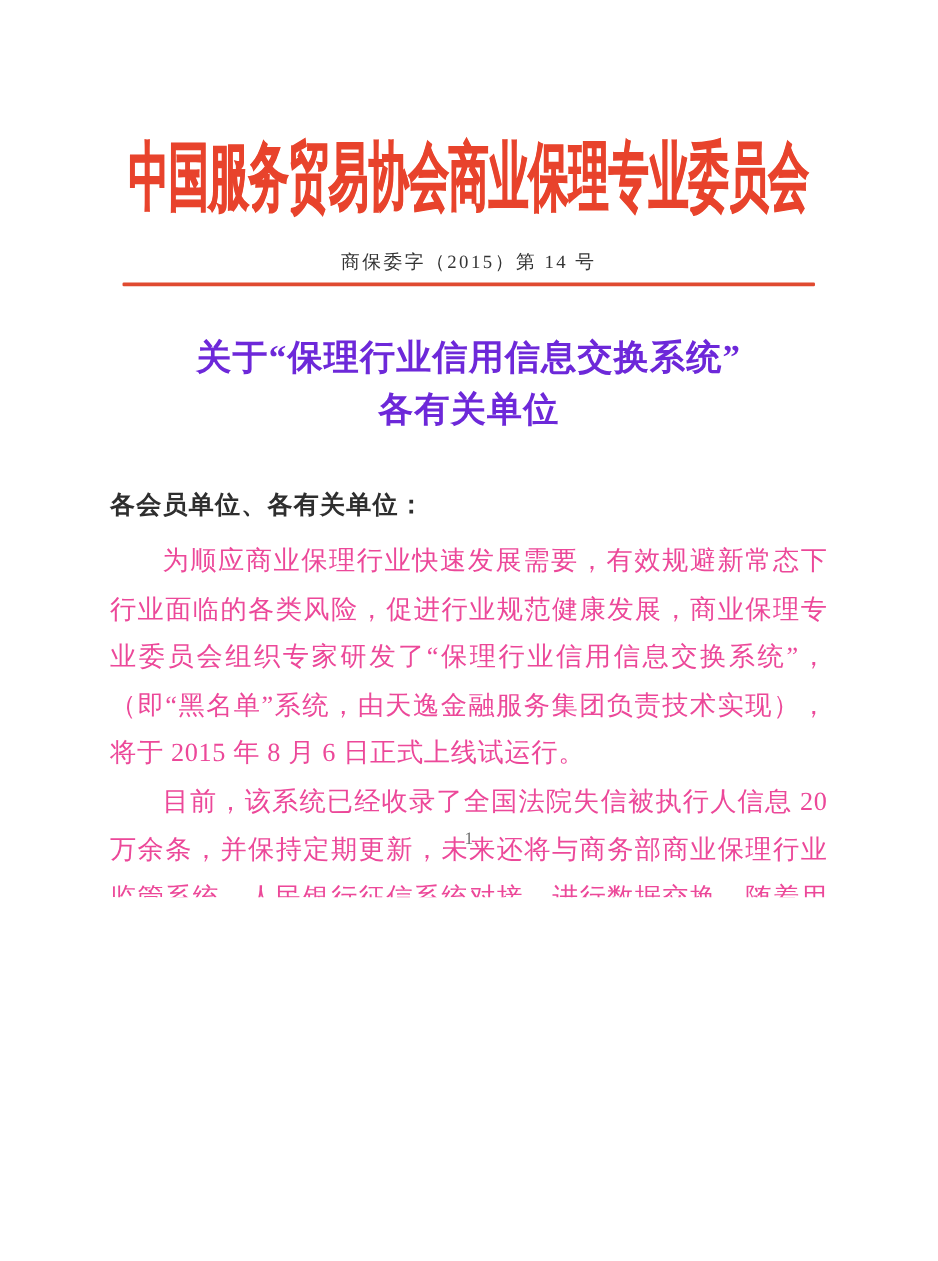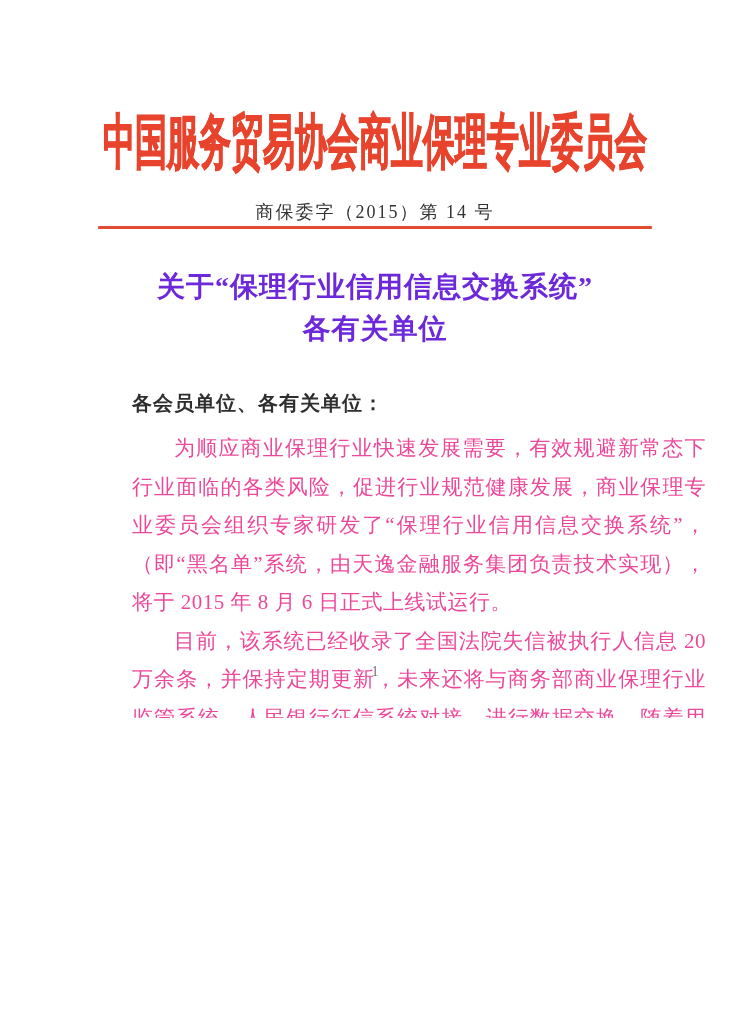--- a/index.html
+++ b/index.html
@@ -37,21 +37,21 @@
     transform-origin: center center;
     -webkit-text-stroke: 0.6px currentColor;
   }
   
   .doc-number {
     position: absolute;
     top: 200px;
     left: 0;
     width: 100%;
     text-align: center;
-    font-size: 18px;
+    font-size: 15px;
     letter-spacing: 2px;
     color: #333333;
   }
   
   .divider {
     position: absolute;
     top: 226px;
     left: 98px;
     width: 554px;
     height: 3px;
@@ -71,21 +71,20 @@
     font-weight: bold;
     line-height: 42px;
     letter-spacing: 1px;
   }
   
   .body-block {
     position: absolute;
     top: 390px;
     left: 88px;
     width: 574px;
-    margin-left: 44px;
   }
   .salutation {
     font-family: "Liberation Sans", "DejaVu Sans", sans-serif;
     font-weight: bold;
     font-size: 20px;
     color: #2e2e2e;
     letter-spacing: 1px;
     margin: 0 0 12px 0;
   }
   .para {

